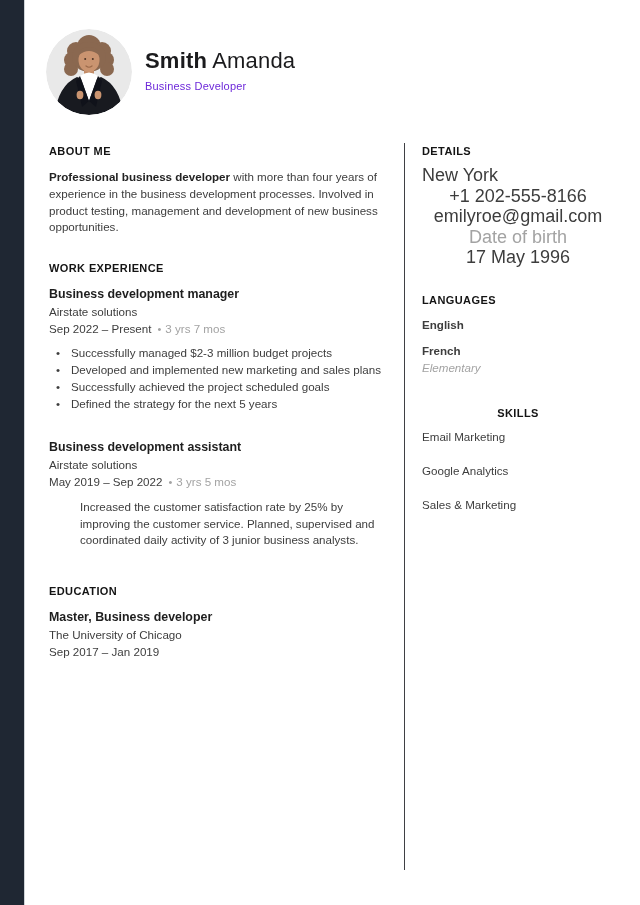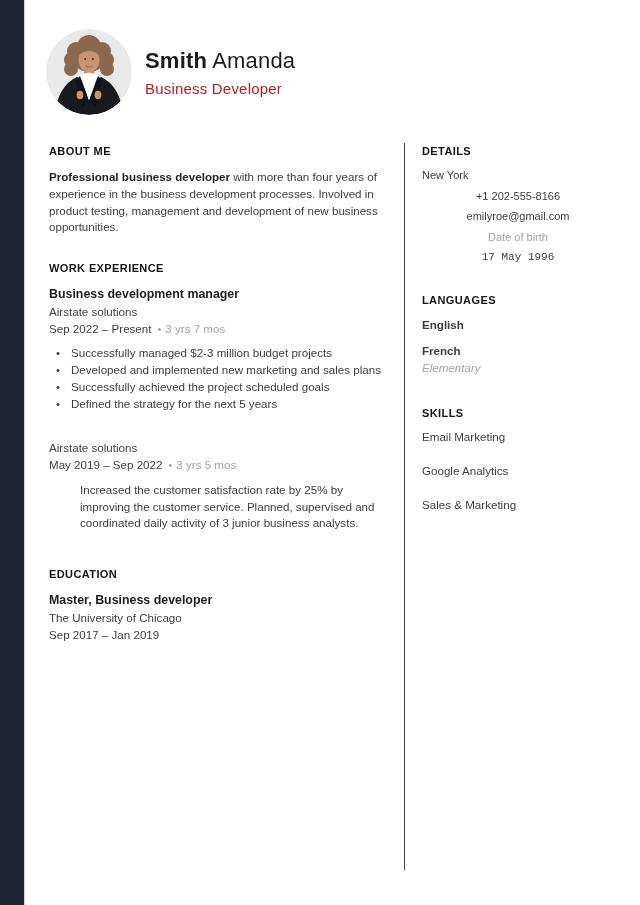--- a/index.html
+++ b/index.html
@@ -19,21 +19,21 @@
     border-radius:50%; overflow:hidden;
   }
   .name {
     position:absolute; left:145px; top:48px;
     font-size:22px; font-weight:400; color:#1b1b1d; letter-spacing:.2px;
     white-space:nowrap;
   }
   .name .fn { font-weight:700; margin-right:5px; }
   .role {
     position:absolute; left:145px; top:80px;
-    font-size:15px; color:#b91c1c; letter-spacing:.2px;
+    font-size:11px; color:#6d28d9; letter-spacing:.2px;
   }
   
   .divider {
     position:absolute; left:404px; top:143px; width:1px; height:727px;
     background:#3f4044;
   }
   .col-left  { position:absolute; left:49px;  top:146px; width:342px; }
   .col-right { position:absolute; left:422px; top:146px; width:192px; }
 
   .sec-h {
@@ -58,30 +58,30 @@
   }
   ul.bullets li::before {
     content:"\2022"; position:absolute; left:7px; top:0; color:#3d3d3d;
   }
   .job-desc { margin-top:8px;margin-left:31px; }
 
   .sec-h.edu { margin-top:37px; }
   .edu-item { margin-top:12px; }
 
   
-  .detail { font-size:11px; color:#3d3d3d; line-height:12px; margin-top:12px; }
+  .detail { font-size:18px; color:#3d3d3d; line-height:12px; margin-top:12px; }
   .detail + .detail { margin-top:8.5px;text-align:center; }
   .dob-label { margin-top:15px; color:#a3a3a3; }
-  .dob { margin-top:5px;font-family:Liberation Mono, monospace; }
+  .dob { margin-top:5px; }
   .sec-h.lang { margin-top:32px; }
   .lang-item { margin-top:12px; }
   .lang-name { font-size:11.6px; color:#3d3d3d; line-height:14px;font-weight:bold; }
   .lang-level { font-size:11.6px; font-style:italic; color:#a3a3a3; line-height:14px; margin-top:3px; }
   .lang-item + .lang-item { margin-top:12px; }
-  .sec-h.skills { margin-top:33px; }
+  .sec-h.skills { margin-top:33px;text-align:center; }
   .skill { font-size:11.6px; color:#3d3d3d; line-height:12px; margin-top:12px; }
   .skill + .skill { margin-top:22px; }
 </style>
 </head>
 <body>
 
 <div class="page">
   <div class="stripe" style="background: rgb(31, 39, 51);"></div>
 
   <div class="avatar">
@@ -139,20 +139,21 @@
       <div class="line"><span>Sep 2022 – Present</span><span class="dot">•</span><span class="dur">3 yrs 7 mos</span></div>
       <ul class="bullets">
         <li>Successfully managed $2-3 million budget projects</li>
         <li>Developed and implemented new marketing and sales plans</li>
         <li>Successfully achieved the project scheduled goals</li>
         <li>Defined the strategy for the next 5 years</li>
       </ul>
     </div>
 
     <div class="job">
+      <div class="job-title">Business development assistant</div>
       <div class="line">Airstate solutions</div>
       <div class="line"><span>May 2019 – Sep 2022</span><span class="dot">•</span><span class="dur">3 yrs 5 mos</span></div>
       <p class="txt job-desc">Increased the customer satisfaction rate by 25% by improving the customer service. Planned, supervised and coordinated daily activity of 3 junior business analysts.</p>
     </div>
 
     <div class="sec-h edu">EDUCATION</div>
     <div class="edu-item">
       <div class="job-title">Master, Business developer</div>
       <div class="line">The University of Chicago</div>
       <div class="line">Sep 2017 – Jan 2019</div>

